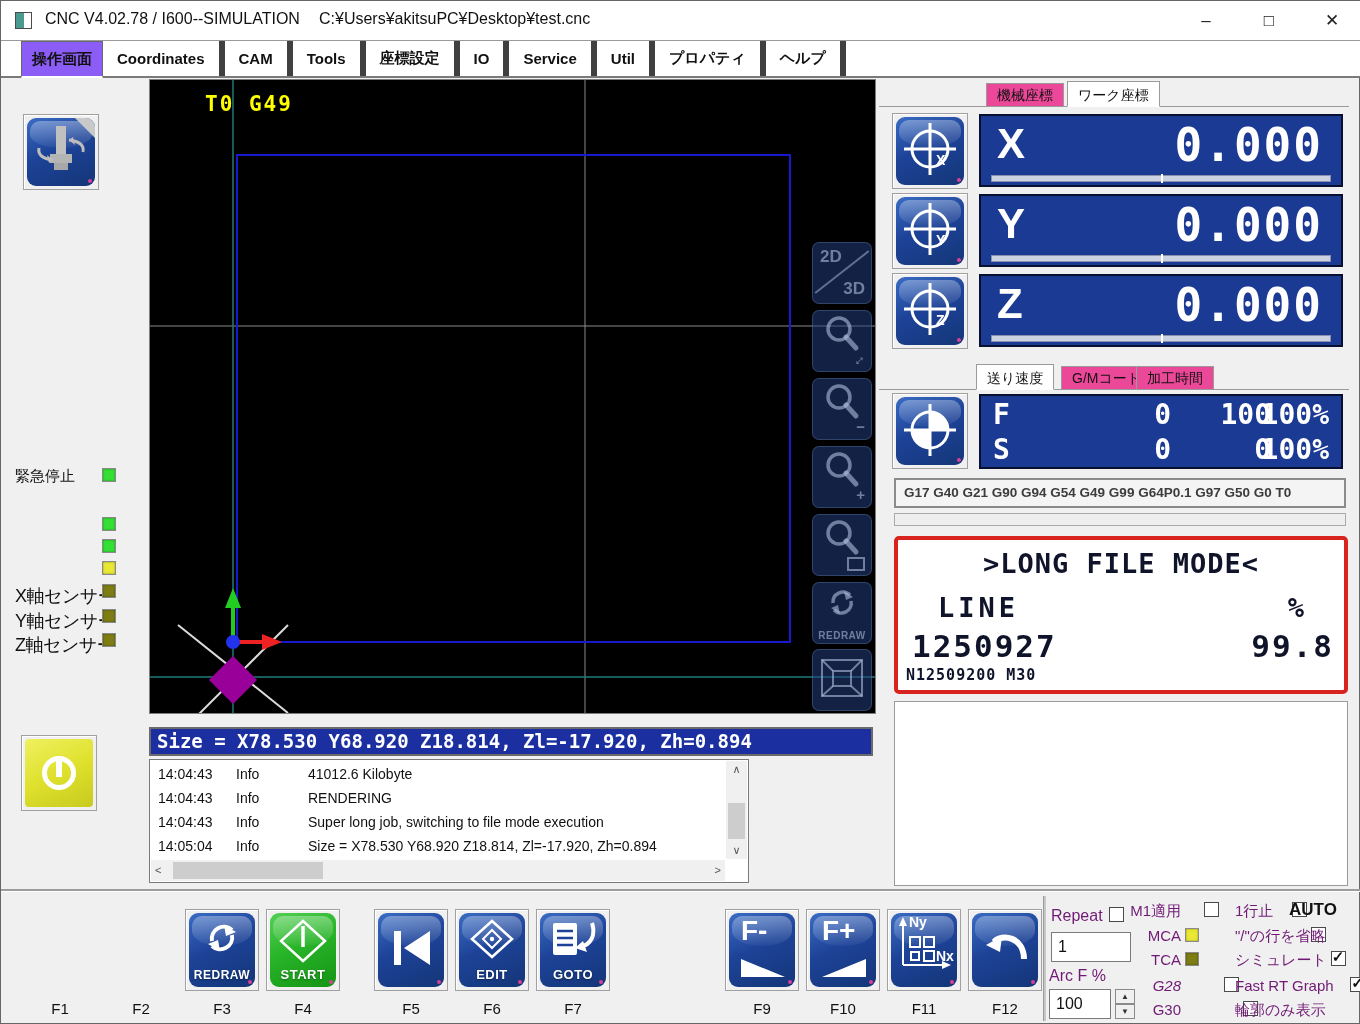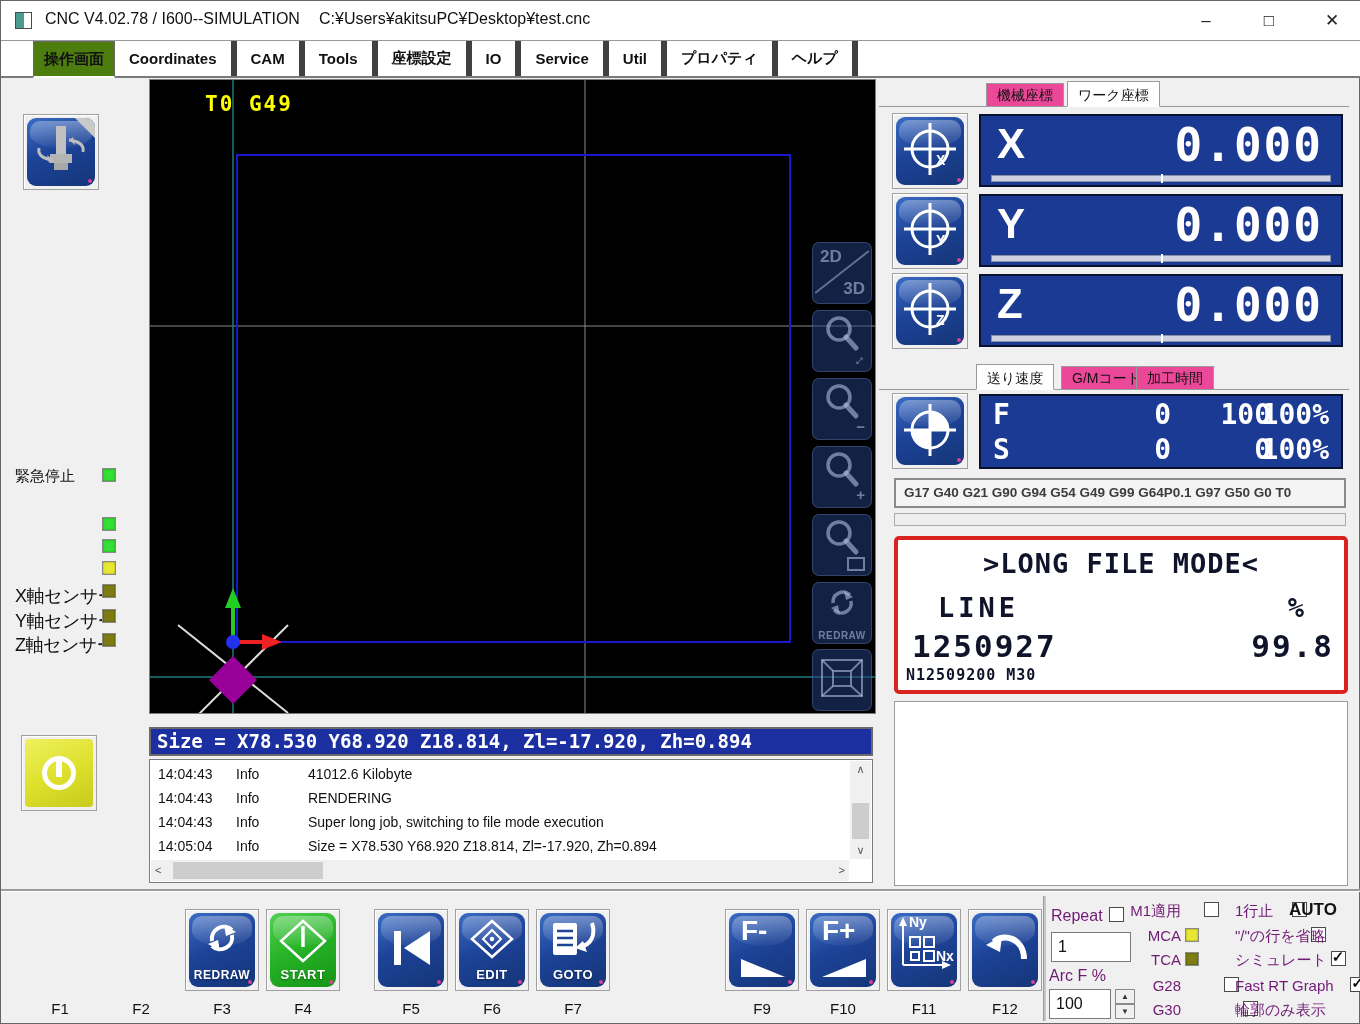--- a/index.html
+++ b/index.html
@@ -11,21 +11,21 @@
   
   .titlebar{left:0;top:0;width:1360px;height:40px;background:#ffffff;border-bottom:1px solid #9a9a9a;box-sizing:border-box;}
   .appicon{left:14px;top:11px;width:17px;height:17px;background:linear-gradient(90deg,#4a9a8f 0 55%,#ffffff 55%);border:1px solid #4a4a4a;box-sizing:border-box;}
   .title-text{left:44px;top:9px;font-size:16px;color:#111;}
   .path-text{left:318px;top:9px;font-size:16px;color:#111;}
   .wbtn{top:0;width:46px;height:40px;text-align:center;line-height:40px;font-size:17px;color:#222;cursor:default;}
 
   
   .menubar{left:0;top:40px;width:1360px;height:37px;background:#ffffff;border-bottom:2px solid #7a7a7a;box-sizing:border-box;display:flex;align-items:stretch;padding-left:20px;}
   .menu-item{padding:0 14px;font-size:15px;color:#111;display:flex;align-items:center;border-right:6px solid #404040;font-weight:bold;}
-  .menu-item.sel{border:1px solid #6a6a6a;border-bottom:2px solid #fff;background:#4d7c0f;font-weight:bold;margin-bottom:-2px;padding:0 10px;margin-left:12px;}
+  .menu-item.sel{border:1px solid #6a6a6a;border-bottom:2px solid #fff;background:#8b5cf6;font-weight:bold;margin-bottom:-2px;padding:0 10px;}
 
   
   .frame3d{background:#f0f0f0;border:1px solid #a0a0a0;padding:3px;box-sizing:border-box;box-shadow:1px 1px 0 #fff inset;}
   .bluebtn{position:relative;width:100%;height:100%;border-radius:9px;background:linear-gradient(155deg,#3a6cc4 0%,#1d4398 45%,#143577 100%);box-sizing:border-box;overflow:hidden;}
   .bluebtn::before{content:"";position:absolute;left:5%;top:4%;width:90%;height:40%;border-radius:10px 10px 50% 50%;background:linear-gradient(rgba(255,255,255,.33),rgba(255,255,255,.04));}
   .bluebtn::after{content:"";position:absolute;right:3px;bottom:3px;width:4px;height:4px;border-radius:50%;background:#d8409a;}
   .greenbtn{background:linear-gradient(155deg,#53d053 0%,#28b428 45%,#159415 100%);}
   .btn-label{position:absolute;left:0;right:0;bottom:5px;text-align:center;color:#fff;font-weight:bold;font-size:13px;letter-spacing:.5px;text-shadow:0 1px 2px rgba(0,0,0,.4);}
   .led{width:14px;height:14px;border:1px solid #8a8a8a;box-sizing:border-box;box-shadow:inset 0 0 2px rgba(0,0,0,.45);}
   .cb{width:15px;height:15px;background:#fff;border:1px solid #4a4a4a;box-sizing:border-box;position:relative;display:inline-block;}
@@ -44,21 +44,21 @@
   .d2{position:absolute;left:7px;top:4px;font-size:17px;font-weight:bold;}
   .d3{position:absolute;right:6px;bottom:4px;font-size:17px;font-weight:bold;}
   .dslash{position:absolute;left:-5px;top:28px;width:68px;height:2px;background:rgba(175,190,220,.5);transform:rotate(-38deg);}
   .mod{position:absolute;right:6px;bottom:4px;font-size:15px;font-weight:bold;}
   .mod-fit{transform:rotate(-45deg);}
   .mod-win{width:14px;height:10px;border:2px solid rgba(175,190,220,.6);background:none;}
 
   
   .sizebar{left:148px;top:726px;width:724px;height:29px;background:#1b2fa0;border:2px solid #6a6a6a;box-sizing:border-box;color:#fff;
            font-family:"DejaVu Sans Mono",monospace;font-weight:bold;font-size:19px;line-height:25px;padding-left:6px;white-space:nowrap;overflow:hidden;}
-  .logbox{left:148px;top:758px;width:724px;height:124px;background:#fff;border:1px solid #7a7a7a;box-sizing:border-box;}
+  .logbox{left:148px;top:758px;width:600px;height:124px;background:#fff;border:1px solid #7a7a7a;box-sizing:border-box;}
   .logrow{position:absolute;left:8px;right:30px;height:24px;font-size:14px;color:#111;white-space:nowrap;}
   .lt{position:absolute;left:0;width:66px;}
   .ll{position:absolute;left:78px;width:52px;}
   .lm{position:absolute;left:150px;}
   .vscroll{position:absolute;right:1px;top:1px;width:21px;height:98px;background:#f0f0f0;}
   .hscroll{position:absolute;left:1px;right:23px;bottom:1px;height:21px;background:#f0f0f0;}
   .sarrow{position:absolute;color:#555;font-size:11px;text-align:center;}
   .thumb{position:absolute;background:#cdcdcd;}
 
   
@@ -523,21 +523,21 @@
   <div class="abs spinbtn" style="left:1114px;top:988px;">▲</div>
   <div class="abs spinbtn" style="left:1114px;top:1003px;">▼</div>
 
   
   <div class="abs opt-label" style="left:1090px;top:901px;width:90px;text-align:right;">M1適用</div>
   <span class="cb abs" style="left:1184px;top:901px;"></span>
   <div class="abs opt-label" style="left:1090px;top:926px;width:90px;text-align:right;">MCA</div>
   <div class="abs led" style="left: 1184px; top: 927px; background: rgb(232, 232, 50);"></div>
   <div class="abs opt-label" style="left:1090px;top:950px;width:90px;text-align:right;">TCA</div>
   <div class="abs led" style="left: 1184px; top: 951px; background: rgb(125, 125, 20);"></div>
-  <div class="abs opt-label" style="left:1090px;top:976px;width:90px;text-align:right;">G28</div>
+  <div class="abs opt-label" style="left:1090px;top:976px;width:90px;text-align:right;font-style:italic;">G28</div>
   <span class="cb abs" style="left:1184px;top:976px;"></span>
   <div class="abs opt-label" style="left:1090px;top:1000px;width:90px;text-align:right;">G30</div>
   <span class="cb abs" style="left:1184px;top:1000px;"></span>
 
   
   <span class="cb abs" style="left:1213px;top:901px;"></span>
   <div class="abs opt-label" style="left:1234px;top:901px;">1行止</div>
   <div class="abs auto-label" style="left:1288px;top:899px;">AUTO</div>
   <span class="cb abs" style="left:1213px;top:926px;"></span>
   <div class="abs opt-label" style="left:1234px;top:926px;">"/"の行を省略</div>

